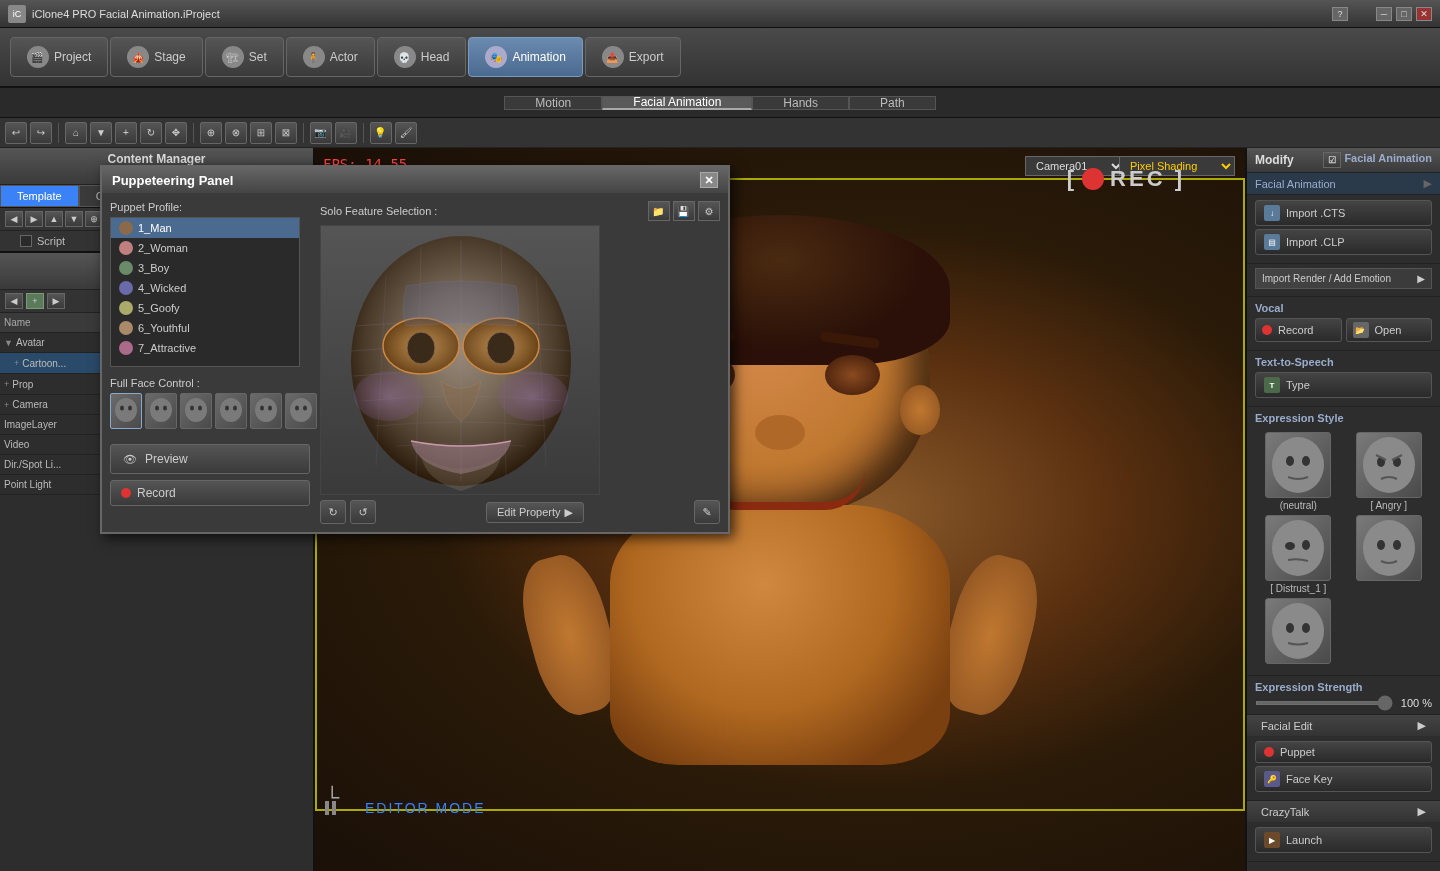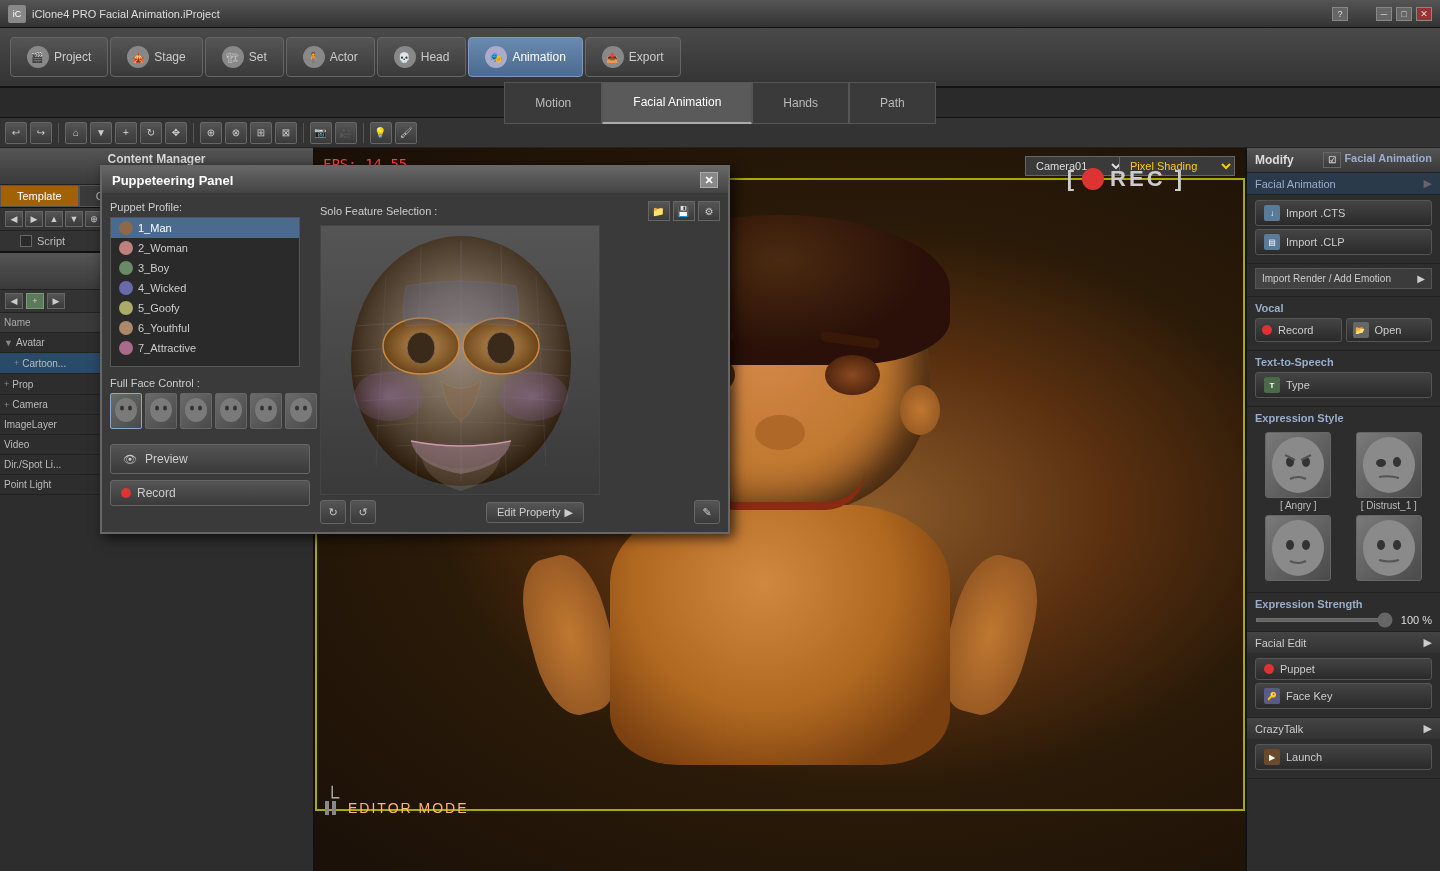--- a/index.html
+++ b/index.html
@@ -14,41 +14,41 @@
 
     
     #mainNav { height: 60px; background: linear-gradient(to bottom, #4a4a4a, #333); display: flex; align-items: center; padding: 0 10px; border-bottom: 2px solid #111; gap: 2px; }
     .nav-btn { display: flex; align-items: center; gap: 5px; padding: 6px 16px; background: linear-gradient(to bottom, #555, #3a3a3a); border: 1px solid #666; border-radius: 4px; cursor: pointer; color: #ccc; font-size: 12px; height: 40px; }
     .nav-btn.active { background: linear-gradient(to bottom, #6a8ab0, #4a6a90); border-color: #7a9ac0; color: #fff; }
     .nav-btn .nav-icon { width: 22px; height: 22px; background: #888; border-radius: 50%; display: flex; align-items: center; justify-content: center; font-size: 10px; }
     .nav-btn.active .nav-icon { background: #aac; }
 
     
     #subNav { height: 30px; background: #2a2a2a; display: flex; align-items: center; justify-content: center; gap: 0; border-bottom: 1px solid #111; }
-    .sub-tab { padding: 4px 30px; background: #3a3a3a; border: 1px solid #555; color: #bbb; cursor: pointer; font-size: 12px; height: 42px; display: flex; align-items: center; }
+    .sub-tab { padding: 4px 30px; background: #3a3a3a; border: 1px solid #555; color: #bbb; cursor: pointer; font-size: 12px; height: 14px; display: flex; align-items: center; }
     .sub-tab.active { background: #5a5a5a; border-bottom: 2px solid #aaa; color: #fff; }
 
     
     #toolbar { height: 30px; background: #333; display: flex; align-items: center; padding: 0 5px; gap: 3px; border-bottom: 1px solid #222; }
     .tool-btn { width: 22px; height: 22px; background: linear-gradient(to bottom, #555, #3a3a3a); border: 1px solid #666; cursor: pointer; display: flex; align-items: center; justify-content: center; font-size: 10px; color: #ccc; border-radius: 2px; }
     .tool-separator { width: 1px; height: 20px; background: #555; margin: 0 3px; }
 
     
     #mainLayout { display: flex; height: calc(871px - 28px - 60px - 30px - 30px); }
 
     
     #leftPanel { width: 315px; background: #2d2d2d; border-right: 2px solid #111; display: flex; flex-direction: column; }
 
     
     #contentManager { background: #333; border-bottom: 2px solid #111; flex-shrink: 0; }
     .panel-header { background: linear-gradient(to bottom, #555, #3a3a3a); padding: 4px 8px; display: flex; align-items: center; justify-content: space-between; font-size: 12px; font-weight: bold; color: #ddd; border-bottom: 1px solid #222; flex-direction: column; }
     .panel-close-btn { width: 16px; height: 14px; background: #666; border: 1px solid #888; cursor: pointer; font-size: 9px; color: #ddd; display: flex; align-items: center; justify-content: center; }
     .tab-row { display: flex; background: #2a2a2a; border-bottom: 1px solid #111; }
     .panel-tab { padding: 4px 16px; font-size: 11px; cursor: pointer; color: #bbb; background: #3a3a3a; border: 1px solid #555; }
-    .panel-tab.active { background: #a16207; color: #fff; border-bottom: 1px solid #555; }
+    .panel-tab.active { background: #3b82f6; color: #fff; border-bottom: 1px solid #555; }
     .mini-toolbar { display: flex; align-items: center; padding: 3px 5px; gap: 2px; background: #333; border-bottom: 1px solid #222; }
     .mini-btn { width: 18px; height: 16px; background: linear-gradient(to bottom, #555, #3a3a3a); border: 1px solid #666; cursor: pointer; font-size: 9px; color: #ccc; display: flex; align-items: center; justify-content: center; }
     .script-item { padding: 4px 8px 4px 20px; font-size: 11px; color: #bbb; cursor: pointer; display: flex; align-items: center; gap: 5px; }
     .script-checkbox { width: 12px; height: 12px; border: 1px solid #666; background: #2a2a2a; }
 
     
     #puppetPanel { position: absolute; left: 100px; top: 165px; width: 630px; background: #3a3a3a; border: 2px solid #666; z-index: 100; box-shadow: 4px 4px 12px rgba(0,0,0,0.7); }
     .puppet-titlebar { background: linear-gradient(to bottom, #666, #444); padding: 5px 10px; display: flex; align-items: center; justify-content: space-between; color: #fff; font-size: 13px; font-weight: bold; cursor: move; }
     .puppet-close { width: 18px; height: 16px; background: #888; border: 1px solid #aaa; cursor: pointer; display: flex; align-items: center; justify-content: center; font-size: 11px; color: #fff; }
     .puppet-body { display: flex; padding: 8px; gap: 10px; }
@@ -86,21 +86,21 @@
     .canvas-btns { display: flex; gap: 4px; }
     .canvas-btn { width: 26px; height: 24px; background: linear-gradient(to bottom, #555, #3a3a3a); border: 1px solid #666; cursor: pointer; font-size: 11px; color: #ccc; display: flex; align-items: center; justify-content: center; border-radius: 3px; }
     .edit-prop-btn { display: flex; align-items: center; gap: 4px; padding: 3px 10px; background: linear-gradient(to bottom, #555, #3a3a3a); border: 1px solid #666; cursor: pointer; color: #ccc; font-size: 11px; border-radius: 3px; }
 
     
     #viewport { flex: 1; background: #1a1a1a; position: relative; overflow: hidden; }
     .fps-display { position: absolute; top: 8px; left: 8px; font-family: monospace; font-size: 14px; color: #ff4444; z-index: 5; }
     .viewport-bg { width: 100%; height: 100%; background: linear-gradient(to bottom right, #3a2a1a, #2a1a0a, #1a1010); }
     .rec-indicator { position: absolute; top: 18px; right: 60px; display: flex; align-items: center; gap: 6px; font-size: 24px; font-weight: bold; color: #fff; z-index: 5; letter-spacing: 2px; }
     .rec-dot { width: 22px; height: 22px; background: #dd3333; border-radius: 50%; }
-    .editor-mode { position: absolute; bottom: 55px; left: 10px; font-size: 14px; color: #fdba74; letter-spacing: 2px; z-index: 5; display: flex; align-items: center; gap: 7px; }
+    .editor-mode { position: absolute; bottom: 55px; left: 10px; font-size: 14px; color: #3b82f6; letter-spacing: 2px; z-index: 5; display: flex; align-items: center; gap: 24px; }
     .editor-pause { width: 16px; height: 16px; display: flex; gap: 3px; align-items: center; }
     .editor-pause-bar { width: 4px; height: 14px; background: #888; }
 
     
     .camera-select { position: absolute; top: 8px; right: 120px; background: #3a3a3a; border: 1px solid #666; color: #ddd; font-size: 11px; padding: 2px 20px 2px 6px; cursor: pointer; z-index: 5; }
     .shading-select { position: absolute; top: 8px; right: 10px; background: #3a3a3a; border: 1px solid #666; color: #ffcc00; font-size: 11px; padding: 2px 20px 2px 6px; cursor: pointer; z-index: 5; }
 
     
     #rightPanel { width: 195px; background: #2d2d2d; border-left: 2px solid #111; display: flex; flex-direction: column; overflow-y: auto; }
     .right-panel-header { background: linear-gradient(to bottom, #555, #3a3a3a); padding: 4px 8px; display: flex; align-items: center; justify-content: space-between; font-size: 12px; font-weight: bold; color: #ddd; border-bottom: 1px solid #222; }
@@ -118,21 +118,21 @@
 
     
     .expr-strength { padding: 5px 8px; border-bottom: 1px solid #222; }
     .expr-strength-title { font-size: 11px; color: #9aaccc; margin-bottom: 4px; font-weight: bold; }
     .strength-slider-row { display: flex; align-items: center; gap: 4px; }
     .strength-slider { flex: 1; height: 4px; background: #444; border-radius: 2px; }
     .strength-value { font-size: 11px; color: #ddd; min-width: 35px; text-align: right; }
 
     
     .collapsible-section { border-bottom: 1px solid #222; }
-    .collapsible-header { padding: 4px 8px; background: linear-gradient(to bottom, #444, #333); display: flex; align-items: center; justify-content: space-between; cursor: pointer; color: #ccc; font-size: 11px; }
+    .collapsible-header { padding: 4px 14px; background: linear-gradient(to bottom, #444, #333); display: flex; align-items: center; justify-content: space-between; cursor: pointer; color: #ccc; font-size: 11px; }
     .collapsible-body { padding: 5px 8px; }
 
     
     #sceneManager { flex: 1; background: #2d2d2d; display: flex; flex-direction: column; overflow: hidden; }
     .scene-toolbar { display: flex; align-items: center; padding: 3px 5px; gap: 3px; background: #333; border-bottom: 1px solid #222; }
     .scene-table { flex: 1; overflow-y: auto; }
     .scene-col-headers { display: flex; background: #3a3a3a; border-bottom: 1px solid #222; font-size: 10px; color: #aaa; padding: 2px 0; }
     .scene-col { padding: 2px 4px; }
     .scene-row { display: flex; align-items: center; font-size: 10px; color: #bbb; border-bottom: 1px solid #222; padding: 2px 0; cursor: pointer; }
     .scene-row.selected { background: #2a4a6a; }
@@ -464,20 +464,31 @@
       <button class="right-btn">
         <div class="right-btn-icon" style="background:#4a6a4a;font-weight:bold;">T</div>
         <span>Type</span>
       </button>
     </div>
 
     <div class="right-section">
       <div class="right-section-title">Expression Style</div>
       <div class="expression-grid">
 
+        <div class="expr-item">
+          <div class="expr-face">
+            <svg width="60" height="60" viewBox="0 0 60 60">
+              <ellipse cx="30" cy="30" rx="26" ry="28" fill="#8a8a8a"></ellipse>
+              <ellipse cx="22" cy="26" rx="4" ry="5" fill="#333"></ellipse>
+              <ellipse cx="38" cy="26" rx="4" ry="5" fill="#333"></ellipse>
+              <path d="M20 42 Q30 46 40 42" stroke="#555" stroke-width="2" fill="none"></path>
+            </svg>
+          </div>
+          <div class="expr-label">(neutral)</div>
+        </div>
 
         <div class="expr-item">
           <div class="expr-face">
             <svg width="60" height="60" viewBox="0 0 60 60">
               <ellipse cx="30" cy="30" rx="26" ry="28" fill="#8a8a8a"></ellipse>
               <ellipse cx="22" cy="27" rx="4" ry="5" fill="#333"></ellipse>
               <ellipse cx="38" cy="27" rx="4" ry="5" fill="#333"></ellipse>
               <path d="M17 20 L27 25" stroke="#555" stroke-width="2"></path>
               <path d="M43 20 L33 25" stroke="#555" stroke-width="2"></path>
               <path d="M22 44 Q30 40 38 44" stroke="#555" stroke-width="2" fill="none"></path>

